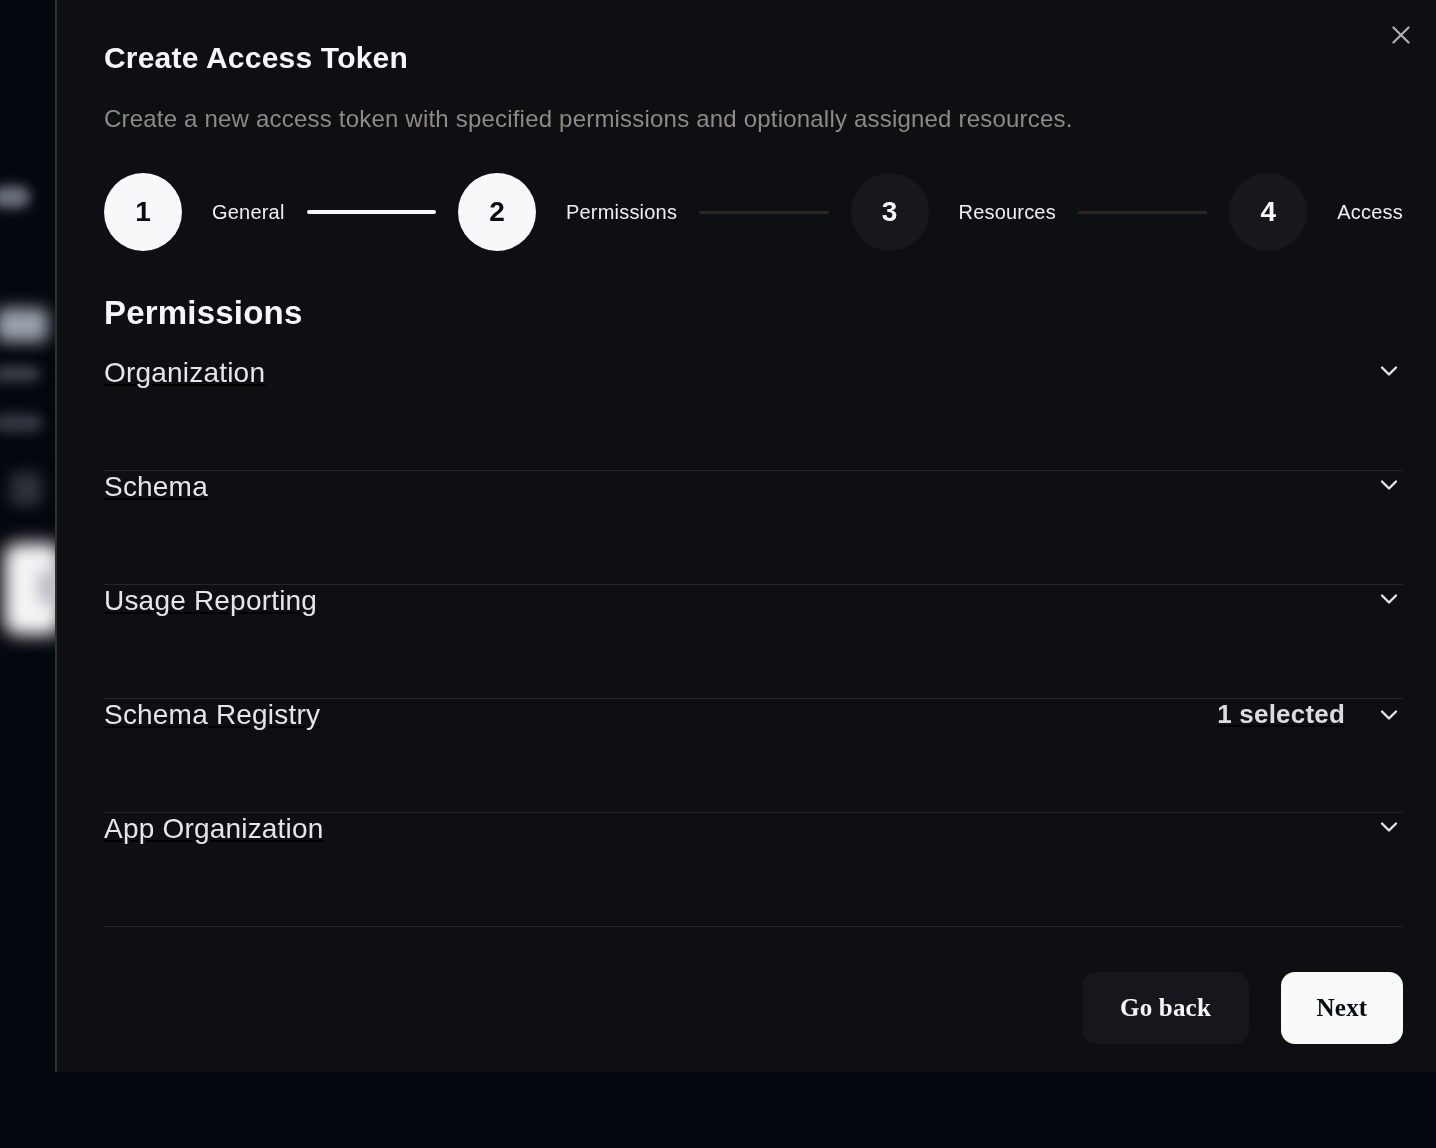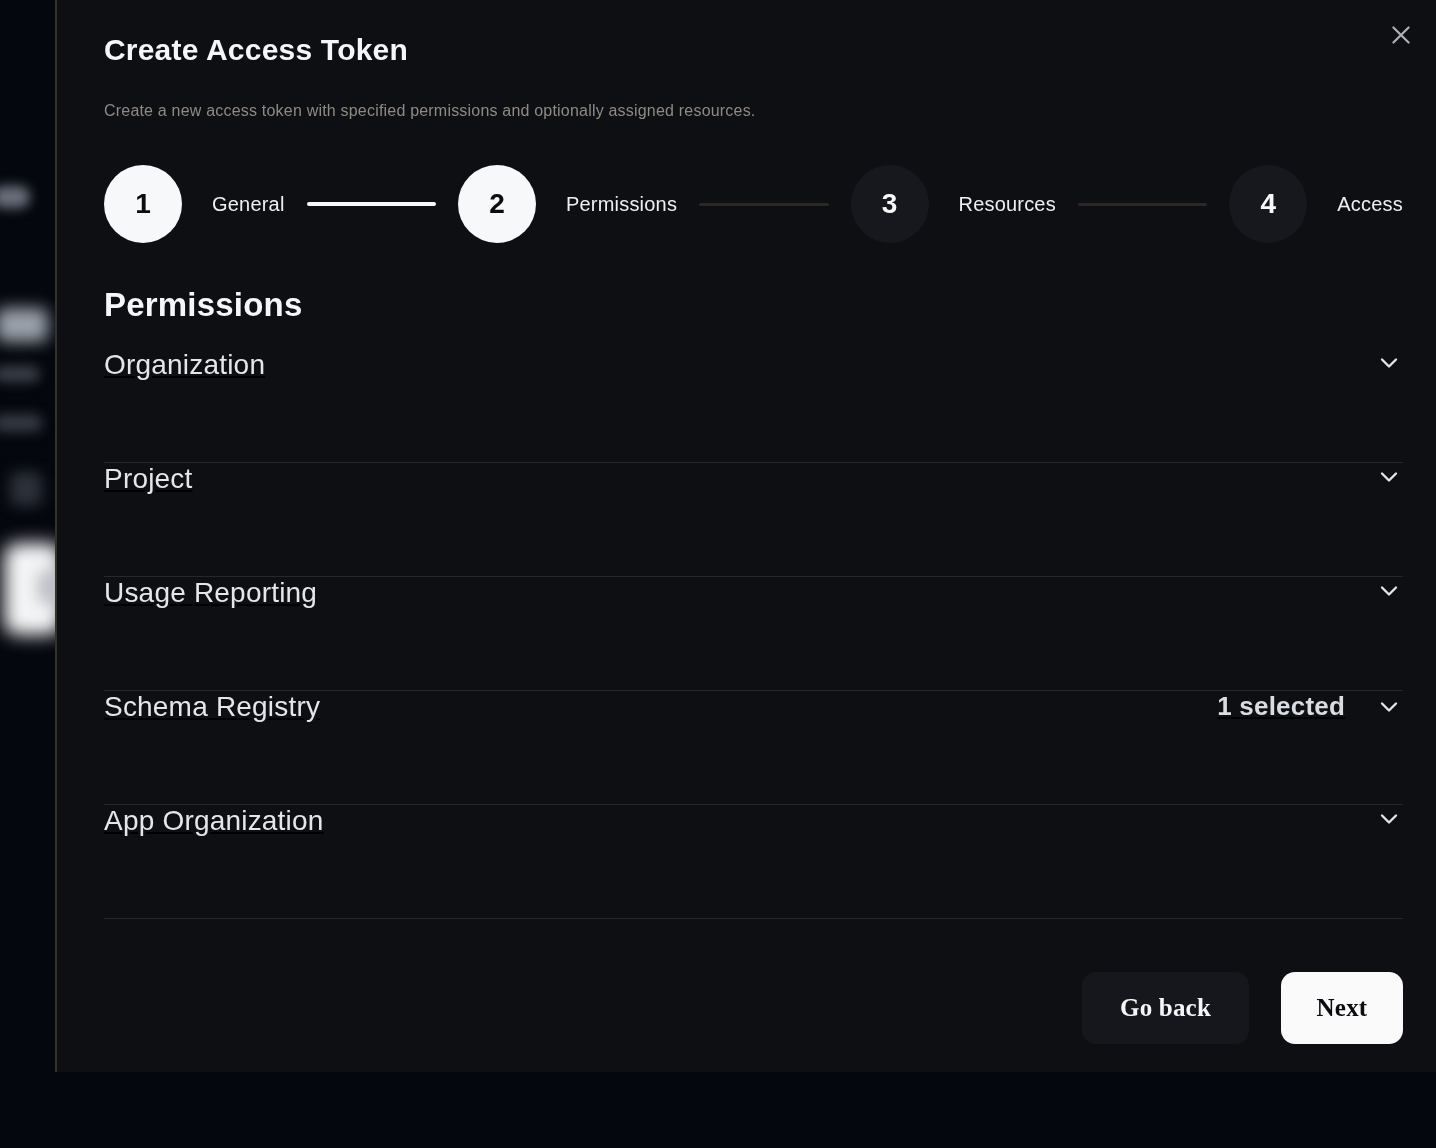--- a/index.html
+++ b/index.html
@@ -35,33 +35,33 @@
   .blob-text2{left:-6px;top:414px;width:48px;height:18px;background:#343943;}
   .blob-icon{left:10px;top:472px;width:32px;height:34px;background:#2c313a;filter:blur(7px);}
   .blob-card{left:4px;top:543px;width:58px;height:92px;background:#f4f5f6;border-radius:14px;filter:blur(9px);}
   .blob-card-inner{left:38px;top:570px;width:22px;height:34px;background:#b9bcc2;filter:blur(8px);}
 
   
   .modal{
     position:absolute;left:55px;top:0;width:1381px;height:1072px;
     background:var(--modal-bg);
     border-left:2px solid var(--modal-border);
-    padding:32px 33px 0 47px;
+    padding:40px 33px 0 47px;
   }
   .close-btn{
     position:absolute;top:18px;right:18px;width:34px;height:34px;
     background:transparent;border:none;cursor:pointer;
     display:flex;align-items:center;justify-content:center;
   }
   .modal-title{
     font-size:30px;font-weight:700;color:var(--title-color);
     letter-spacing:.2px;line-height:36px;
   }
   .modal-subtitle{
-    margin-top:28px;font-size:16px;font-weight:400;color:var(--subtitle-color);
+    margin-top:28px;font-size:24px;font-weight:400;color:var(--subtitle-color);
     line-height:29px;letter-spacing:.2px;
   }
   
   .stepper{margin-top:40px;height:78px;display:flex;align-items:center;}
   .step{display:flex;align-items:center;cursor:pointer;}
   .step-circle{
     width:78px;height:78px;border-radius:50%;
     display:flex;align-items:center;justify-content:center;
     font-size:28px;font-weight:600;flex:none;
   }
@@ -154,21 +154,21 @@
 
         <span class="chevron">
           <svg width="28" height="28" viewBox="0 0 24 24">
               <path d="M6 9l6 6 6-6" stroke="#e3e6ea" stroke-width="2" fill="none" stroke-linecap="round" stroke-linejoin="round"></path>
             </svg>
         </span>
       </span>
     </div>
 
     <div class="acc-row">
-      <span class="acc-label">Project</span>
+      <span class="acc-label">Schema</span>
       <span class="acc-right">
 
         <span class="chevron">
           <svg width="28" height="28" viewBox="0 0 24 24">
               <path d="M6 9l6 6 6-6" stroke="#e3e6ea" stroke-width="2" fill="none" stroke-linecap="round" stroke-linejoin="round"></path>
             </svg>
         </span>
       </span>
     </div>
 

